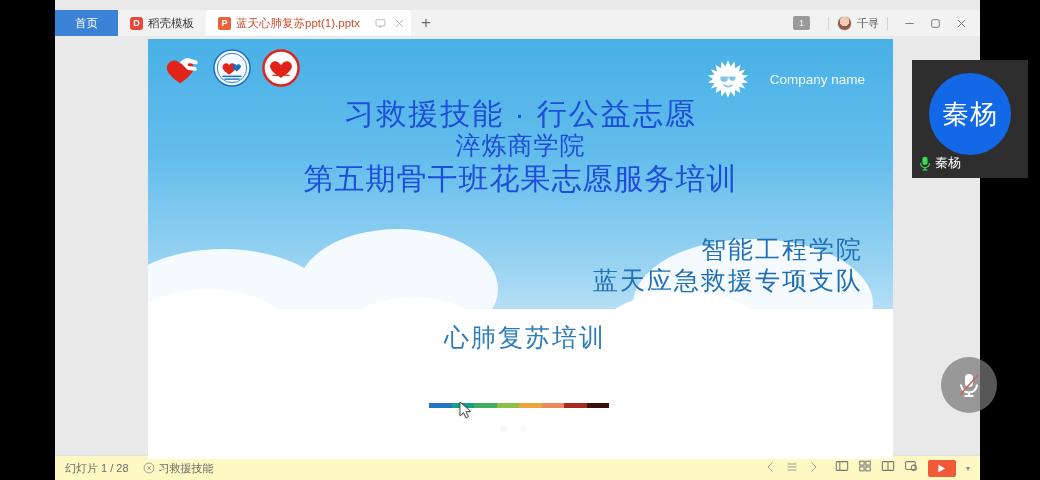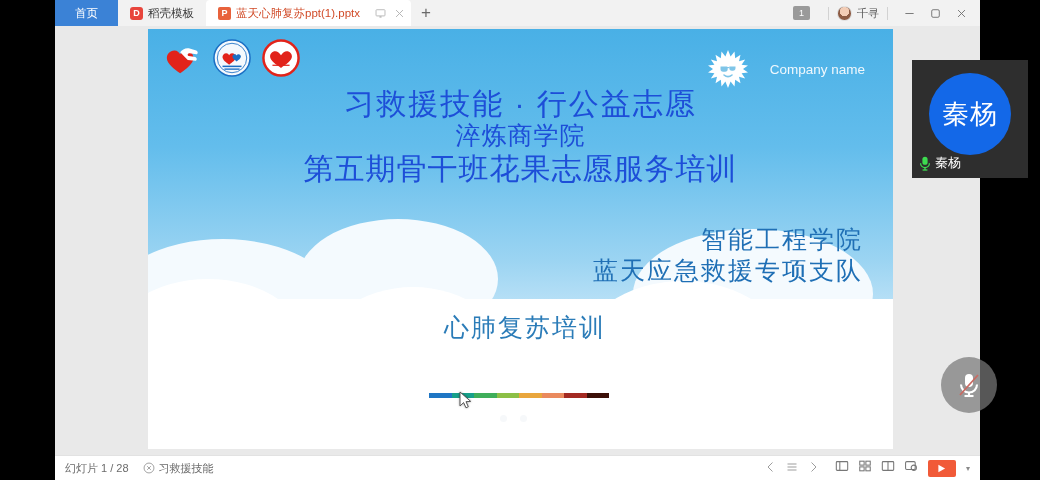--- a/index.html
+++ b/index.html
@@ -13,21 +13,21 @@
 
   
   .wps-window {
     position: absolute; left: 55px; top: 0; width: 925px; height: 480px;
     background: #e9e9e9; display: flex; flex-direction: column;
   }
 
   
   .tabbar {
     height: 26px; background: #f2f2f2; display: flex; align-items: stretch;
-    position: relative; flex: 0 0 26px;
+    position: relative; flex: 0 0 26px; margin-top: 10px;
   }
   .tab {
     display: flex; align-items: center; gap: 5px;
     padding: 0 12px; font-size: 11.5px; color: #444;
     position: relative; white-space: nowrap;
   }
   .tab.home { background: #3b82d6; color: #fff; padding: 0 20px; font-size: 11.5px; }
   .tab.docer { background: #f2f2f2; color: #3a3a3a; }
   .tab.active {
     background: #fff; color: #2b2b2b;
@@ -135,21 +135,21 @@
   }
   .dots i { width: 7px; height: 7px; border-radius: 50%; background: #f6f8fa; display:block; }
 
   .cursor {
     position: absolute; left: 311px; top: 362px; width: 13px; height: 18px;
     filter: drop-shadow(0 0 1px rgba(0,0,0,.35));
   }
 
   
   .statusbar {
-    flex: 0 0 25px; height: 25px; background: #ffffff;
+    flex: 0 0 25px; height: 25px; background: #fef9c3;
     border-top: 1px solid #e2e2e2;
     display: flex; align-items: center; padding: 0 10px; gap: 14px;
   }
   .sb-item { font-size: 11px; color: #6b6b6b; display: flex; align-items: center; gap: 4px; }
   .sb-right { margin-left: auto; display: flex; align-items: center; gap: 10px; }
   .nav-grp { display: flex; align-items: center; gap: 9px; color: #9a9a9a; }
   .nav-grp svg { width: 12px; height: 12px; }
   .view-grp { display: flex; align-items: center; gap: 9px; color: #777; margin-left: 6px; }
   .view-grp svg { width: 14px; height: 14px; }
   .playbtn {

